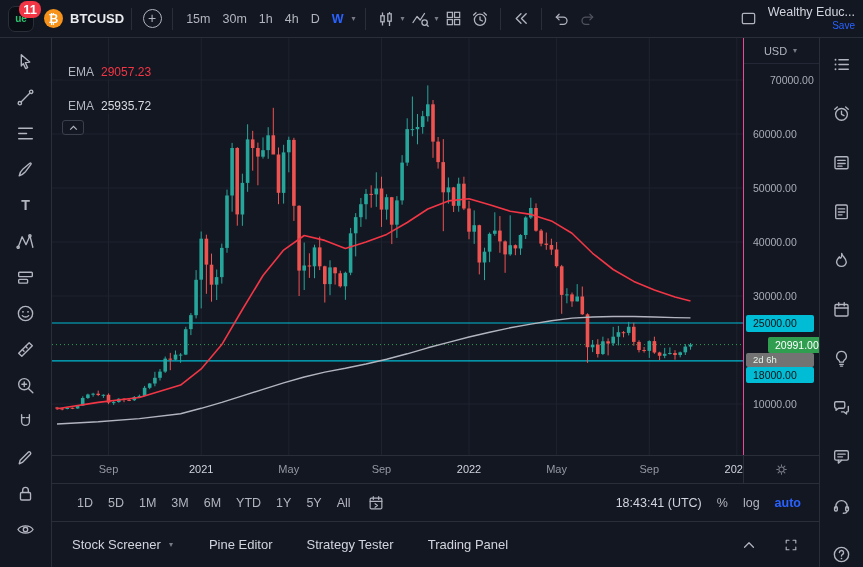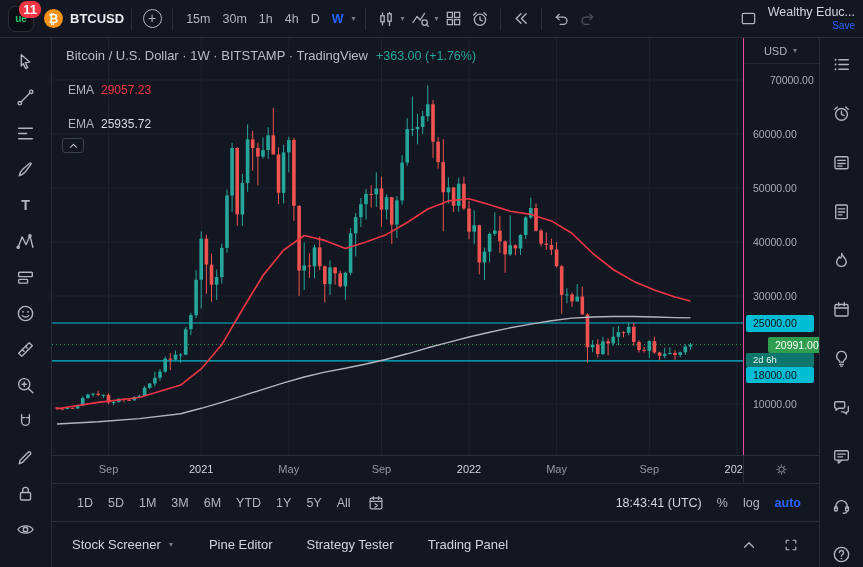--- a/index.html
+++ b/index.html
@@ -607,24 +607,20 @@
         <rect x="626.4" y="314.3" width="3.6" height="2.7" fill="#26a69a"></rect>
         <line x1="633.3" y1="306.1" x2="633.3" y2="317.0" stroke="#26a69a" stroke-width="1"></line>
         <rect x="631.5" y="308.6" width="3.6" height="5.7" fill="#26a69a"></rect>
         <line x1="638.5" y1="305.0" x2="638.5" y2="311.7" stroke="#26a69a" stroke-width="1"></line>
         <rect x="636.7" y="306.6" width="3.6" height="2.0" fill="#26a69a"></rect>
         <polyline points="5.0,370.8 46.2,364.4 87.4,359.5 128.6,347.1 149.2,330.9 169.8,306.6 190.4,271.5 211.0,237.5 231.6,212.1 252.2,197.5 272.8,202.4 293.4,210.5 314.0,204.0 334.6,196.4 355.2,184.5 375.8,171.0 396.4,162.9 417.0,160.8 437.6,166.7 458.2,173.2 478.8,176.4 499.4,182.9 520.0,195.3 540.6,215.3 561.2,231.5 581.8,243.4 602.4,252.0 623.0,259.1 638.5,263.1" fill="none" stroke="#f23645" stroke-width="1.6" stroke-linejoin="round"></polyline>
         <polyline points="5.0,386.0 46.2,383.8 87.4,380.6 128.6,375.7 149.2,370.3 169.8,364.4 190.4,357.9 211.0,351.4 231.6,344.9 252.2,339.0 272.8,334.1 293.4,330.3 314.0,326.0 334.6,321.2 355.2,315.8 375.8,309.8 396.4,304.4 417.0,299.0 437.6,294.2 458.2,289.8 478.8,286.1 499.4,282.8 520.0,280.1 540.6,279.0 561.2,278.5 581.8,278.5 602.4,279.0 623.0,279.6 638.5,279.9" fill="none" stroke="#b2b5be" stroke-width="1.4" stroke-linejoin="round"></polyline>
       </svg>
 
     <div class="legend">
-      <div class="legend-title">
-        <span>Bitcoin / U.S. Dollar · 1W · BITSTAMP · TradingView</span>
-        <span class="change">+363.00 (+1.76%)</span>
-      </div>
       <div class="ema-line"><span class="ema-row">
             <span>EMA</span>
             <span class="ema-val red">29057.23</span>
           </span></div>
       <div class="ema-line"><span class="ema-row">
             <span>EMA</span>
             <span class="ema-val gray">25935.72</span>
           </span></div>
       <div class="collapse-btn">
         <svg width="9" height="6" viewBox="0 0 9 6" fill="none" stroke="currentColor" stroke-width="1.2">
@@ -639,21 +635,21 @@
         <span class="caret">▾</span>
       </div>
     <div class="ptick" style="top: 359.972px;">10000.00</div>
         <div class="ptick" style="top: 251.981px;">30000.00</div>
         <div class="ptick" style="top: 197.985px;">40000.00</div>
         <div class="ptick" style="top: 143.989px;">50000.00</div>
         <div class="ptick" style="top: 89.9935px;">60000.00</div>
         <div class="ptick" style="top: 35.9978px; margin-left: 17px;">70000.00</div>
         <div class="pbox" style="top: 276.978px; background: rgb(0, 188, 212); color: rgb(11, 18, 23);">25000.00</div>
         <div class="pbox" style="top: 298.625px; background: rgb(47, 158, 79); color: rgb(255, 255, 255); margin-left: 22px;">20991.00</div>
-        <div class="pbox small" style="top: 315.125px; background: #0f766e; color: rgb(228, 245, 233);">2d 6h</div>
+        <div class="pbox small" style="top: 315.125px; background: #737373; color: rgb(228, 245, 233);">2d 6h</div>
         <div class="pbox" style="top: 328.625px; background: rgb(0, 188, 212); color: rgb(11, 18, 23);">18000.00</div>
       </div>
   </div>
 
   <div class="time-axis">
     <div class="time-labels" id="time-labels">
         <div class="tlabel" style="left: 56.5px;">Sep</div>
         <div class="tlabel major" style="left: 149.2px;">2021</div>
         <div class="tlabel" style="left: 236.75px;">May</div>
         <div class="tlabel" style="left: 329.45px;">Sep</div>

